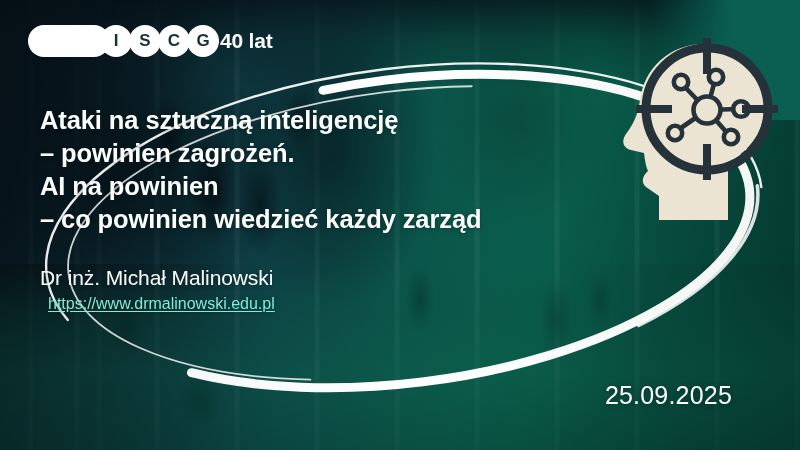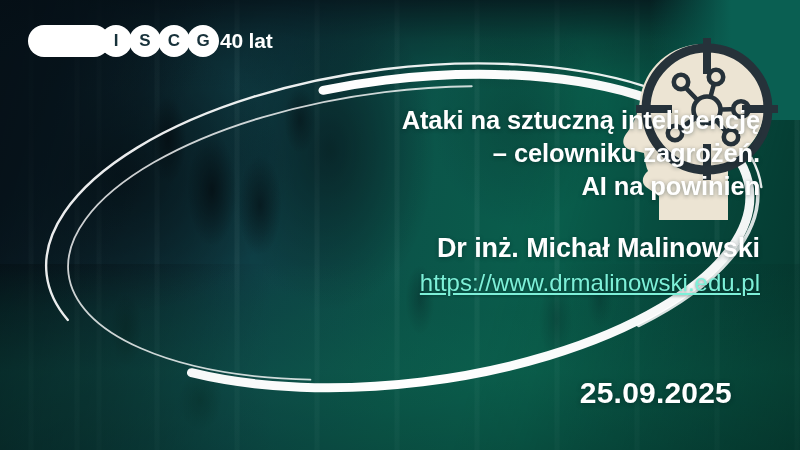--- a/index.html
+++ b/index.html
@@ -172,58 +172,59 @@
     width: 190px;
     height: 190px;
   }
 
   
   .text-block {
     position: absolute;
     left: 40px;
     right: 40px;
     top: 104px;
-    text-align: right;
+    text-align: left;
     z-index: 6;
   }
   .title-line {
     color: #ffffff;
     font-size: 25.5px;
     font-weight: bold;
     line-height: 1.29;
     letter-spacing: -0.1px;
     text-shadow: 0 1px 4px rgba(3,26,28,0.42);
   }
   .author {
     color: #ffffff;
-    font-size: 27px;
-    font-weight: bold;
+    font-size: 21px;
+    font-weight: normal;
     margin-top: 30px;
     letter-spacing: -0.1px;
     text-shadow: 0 1px 4px rgba(3,26,28,0.42);
   }
   .url {
     display: inline-block;
     color: #7df0d8;
-    font-size: 24px;
+    font-size: 16px;
     font-weight: normal;
     text-decoration: underline;
     text-underline-offset: 2px;
     margin-top: 5px;
     text-shadow: 0 1px 3px rgba(3,26,28,0.45);
+    margin-left: 8px;
   }
 
   
   .date {
     position: absolute;
     right: 68px;
     bottom: 40px;
     color: #ffffff;
-    font-size: 30px;
-    font-weight: bold;
+    font-size: 25px;
+    font-weight: normal;
     letter-spacing: 0.2px;
     text-shadow: 0 1px 5px rgba(3,26,28,0.45);
     z-index: 6;
   }
 </style>
 </head>
 <body>
 
 <div id="slide">
 
@@ -300,22 +301,23 @@
         <line x1="103" y1="8" x2="103" y2="44" stroke-width="8"></line>
         <line x1="103" y1="114" x2="103" y2="150" stroke-width="8"></line>
         <line x1="32" y1="79" x2="68" y2="79" stroke-width="8"></line>
         <line x1="138" y1="79" x2="174" y2="79" stroke-width="8"></line>
       </g>
     </svg>
   </div>
 
   <div class="text-block">
     <div class="title-line">Ataki na sztuczną inteligencję</div>
-    <div class="title-line">– celowniku zagrożeń.</div>
+    <div class="title-line">– powinien zagrożeń.</div>
     <div class="title-line">AI na powinien</div>
+    <div class="title-line">– co powinien wiedzieć każdy zarząd</div>
 
     <div class="author">Dr inż. Michał Malinowski</div>
     <div>
       <a class="url" href="#">https://www.drmalinowski.edu.pl</a>
     </div>
   </div>
 
   <div class="date">25.09.2025</div>
 
 </div>

